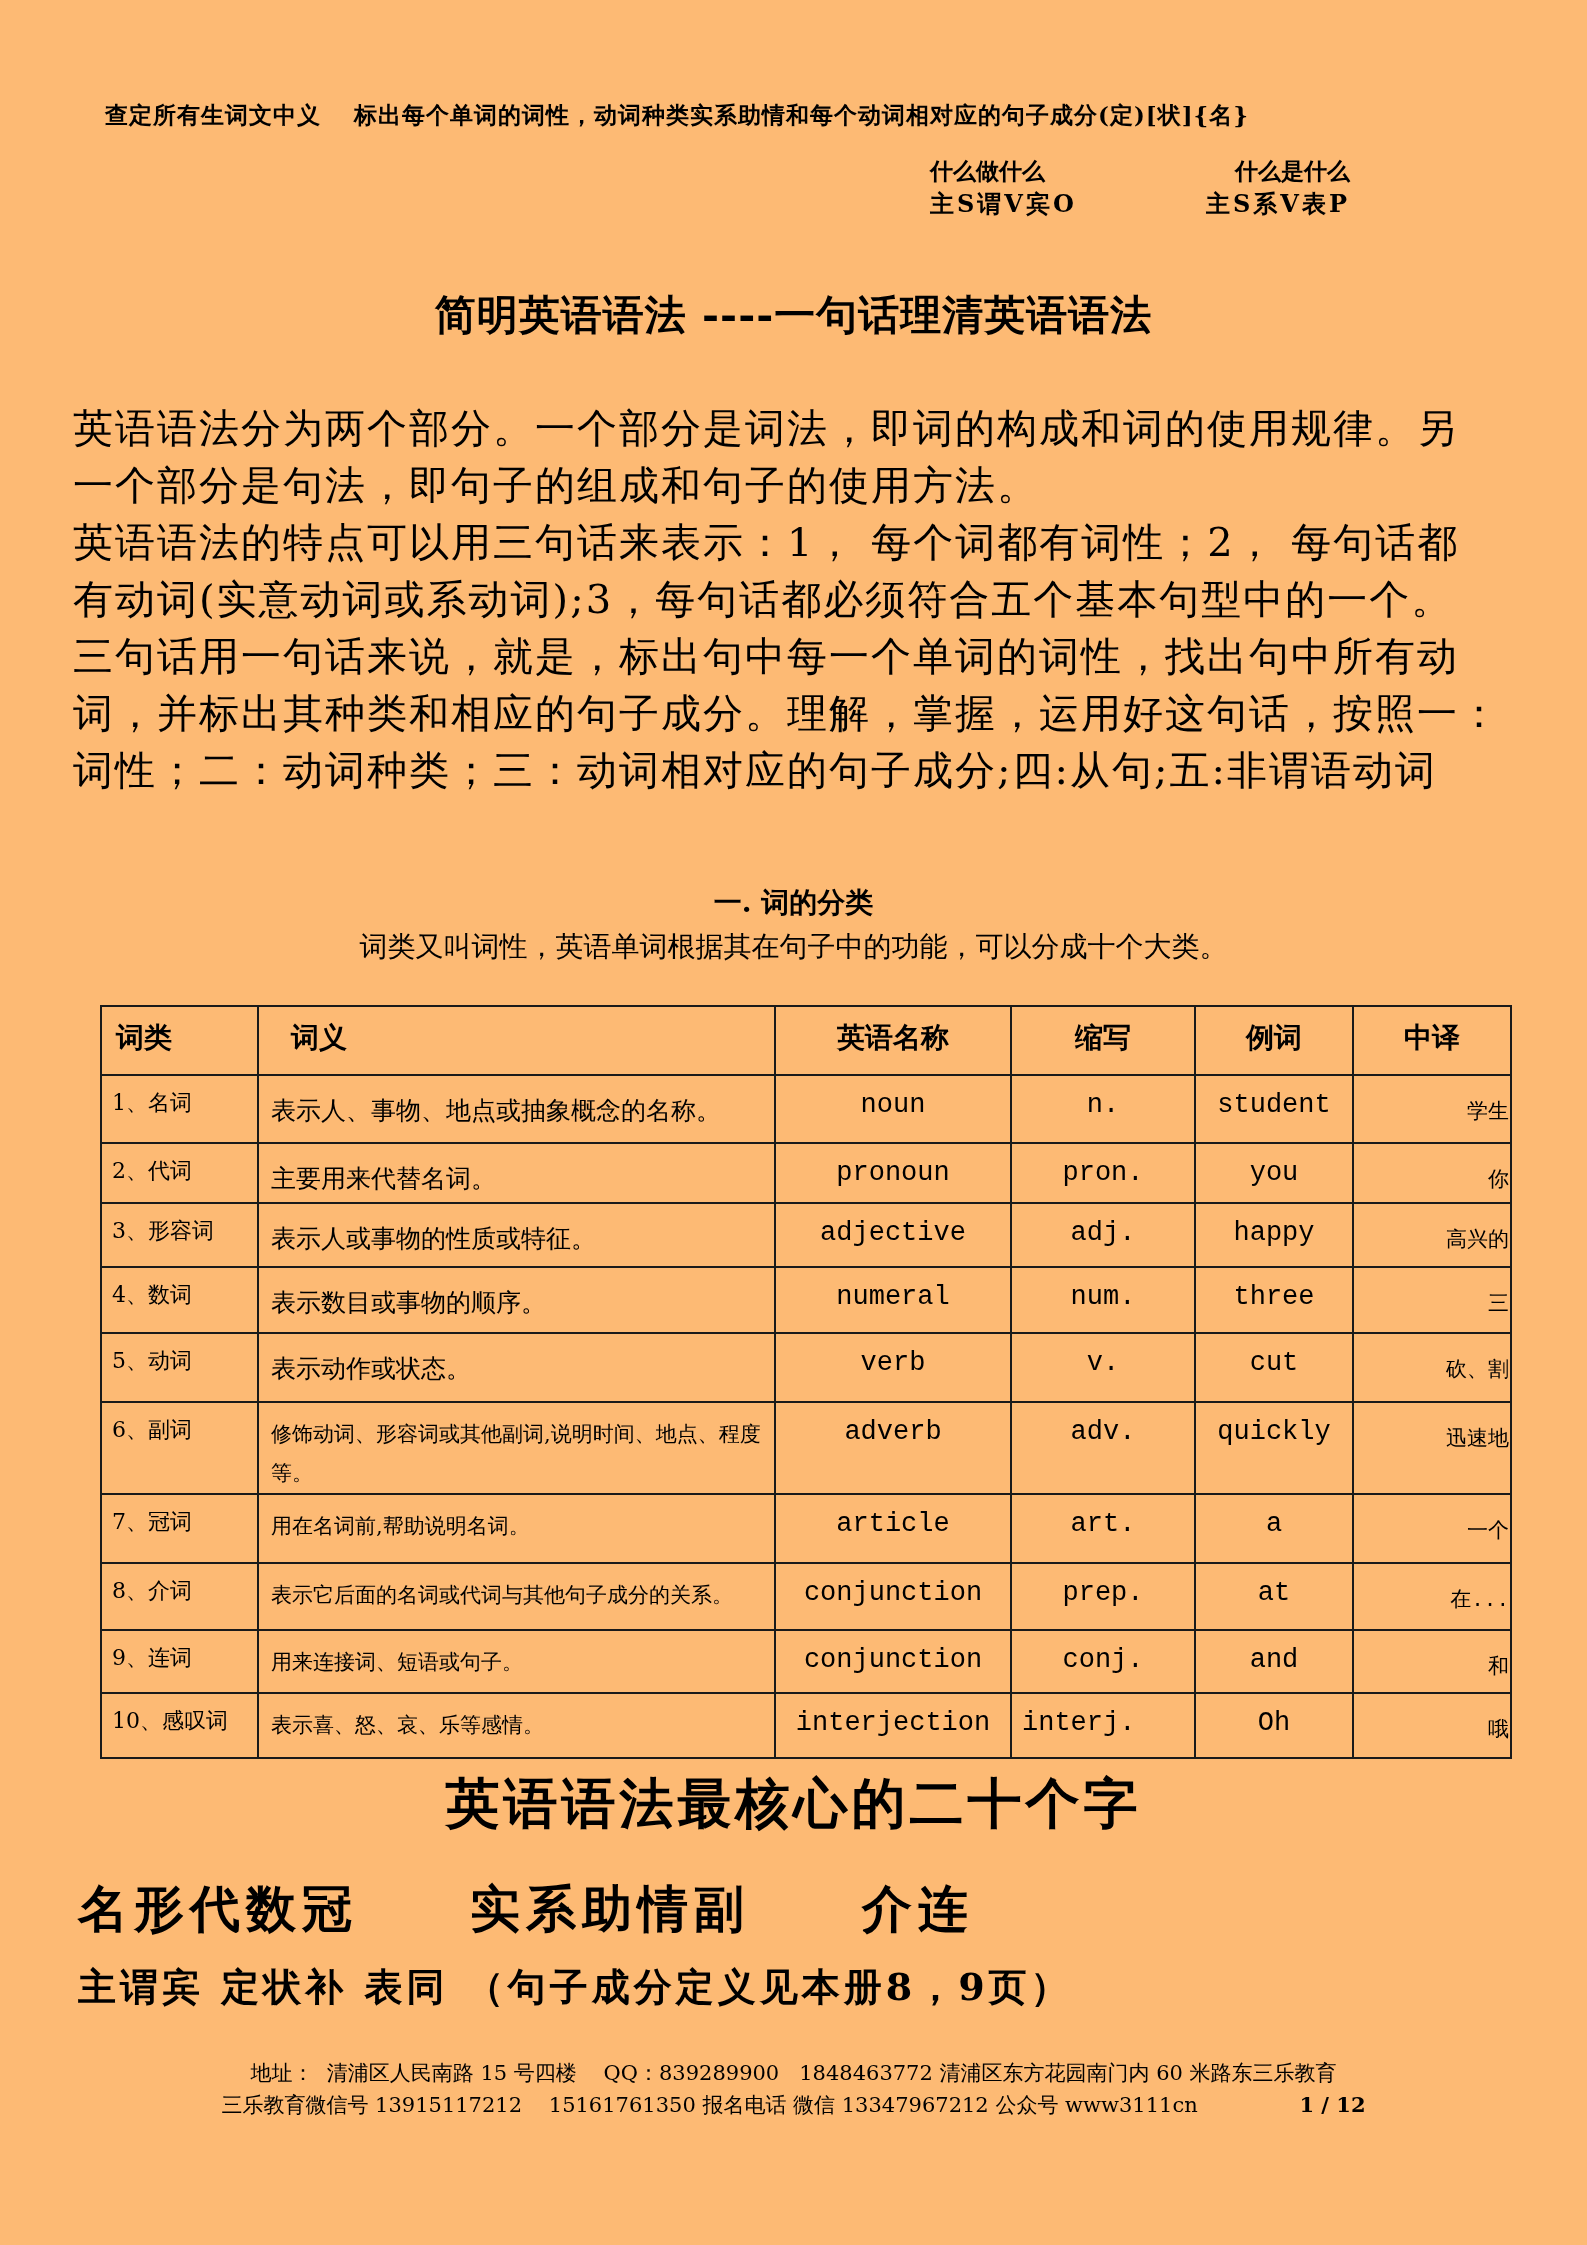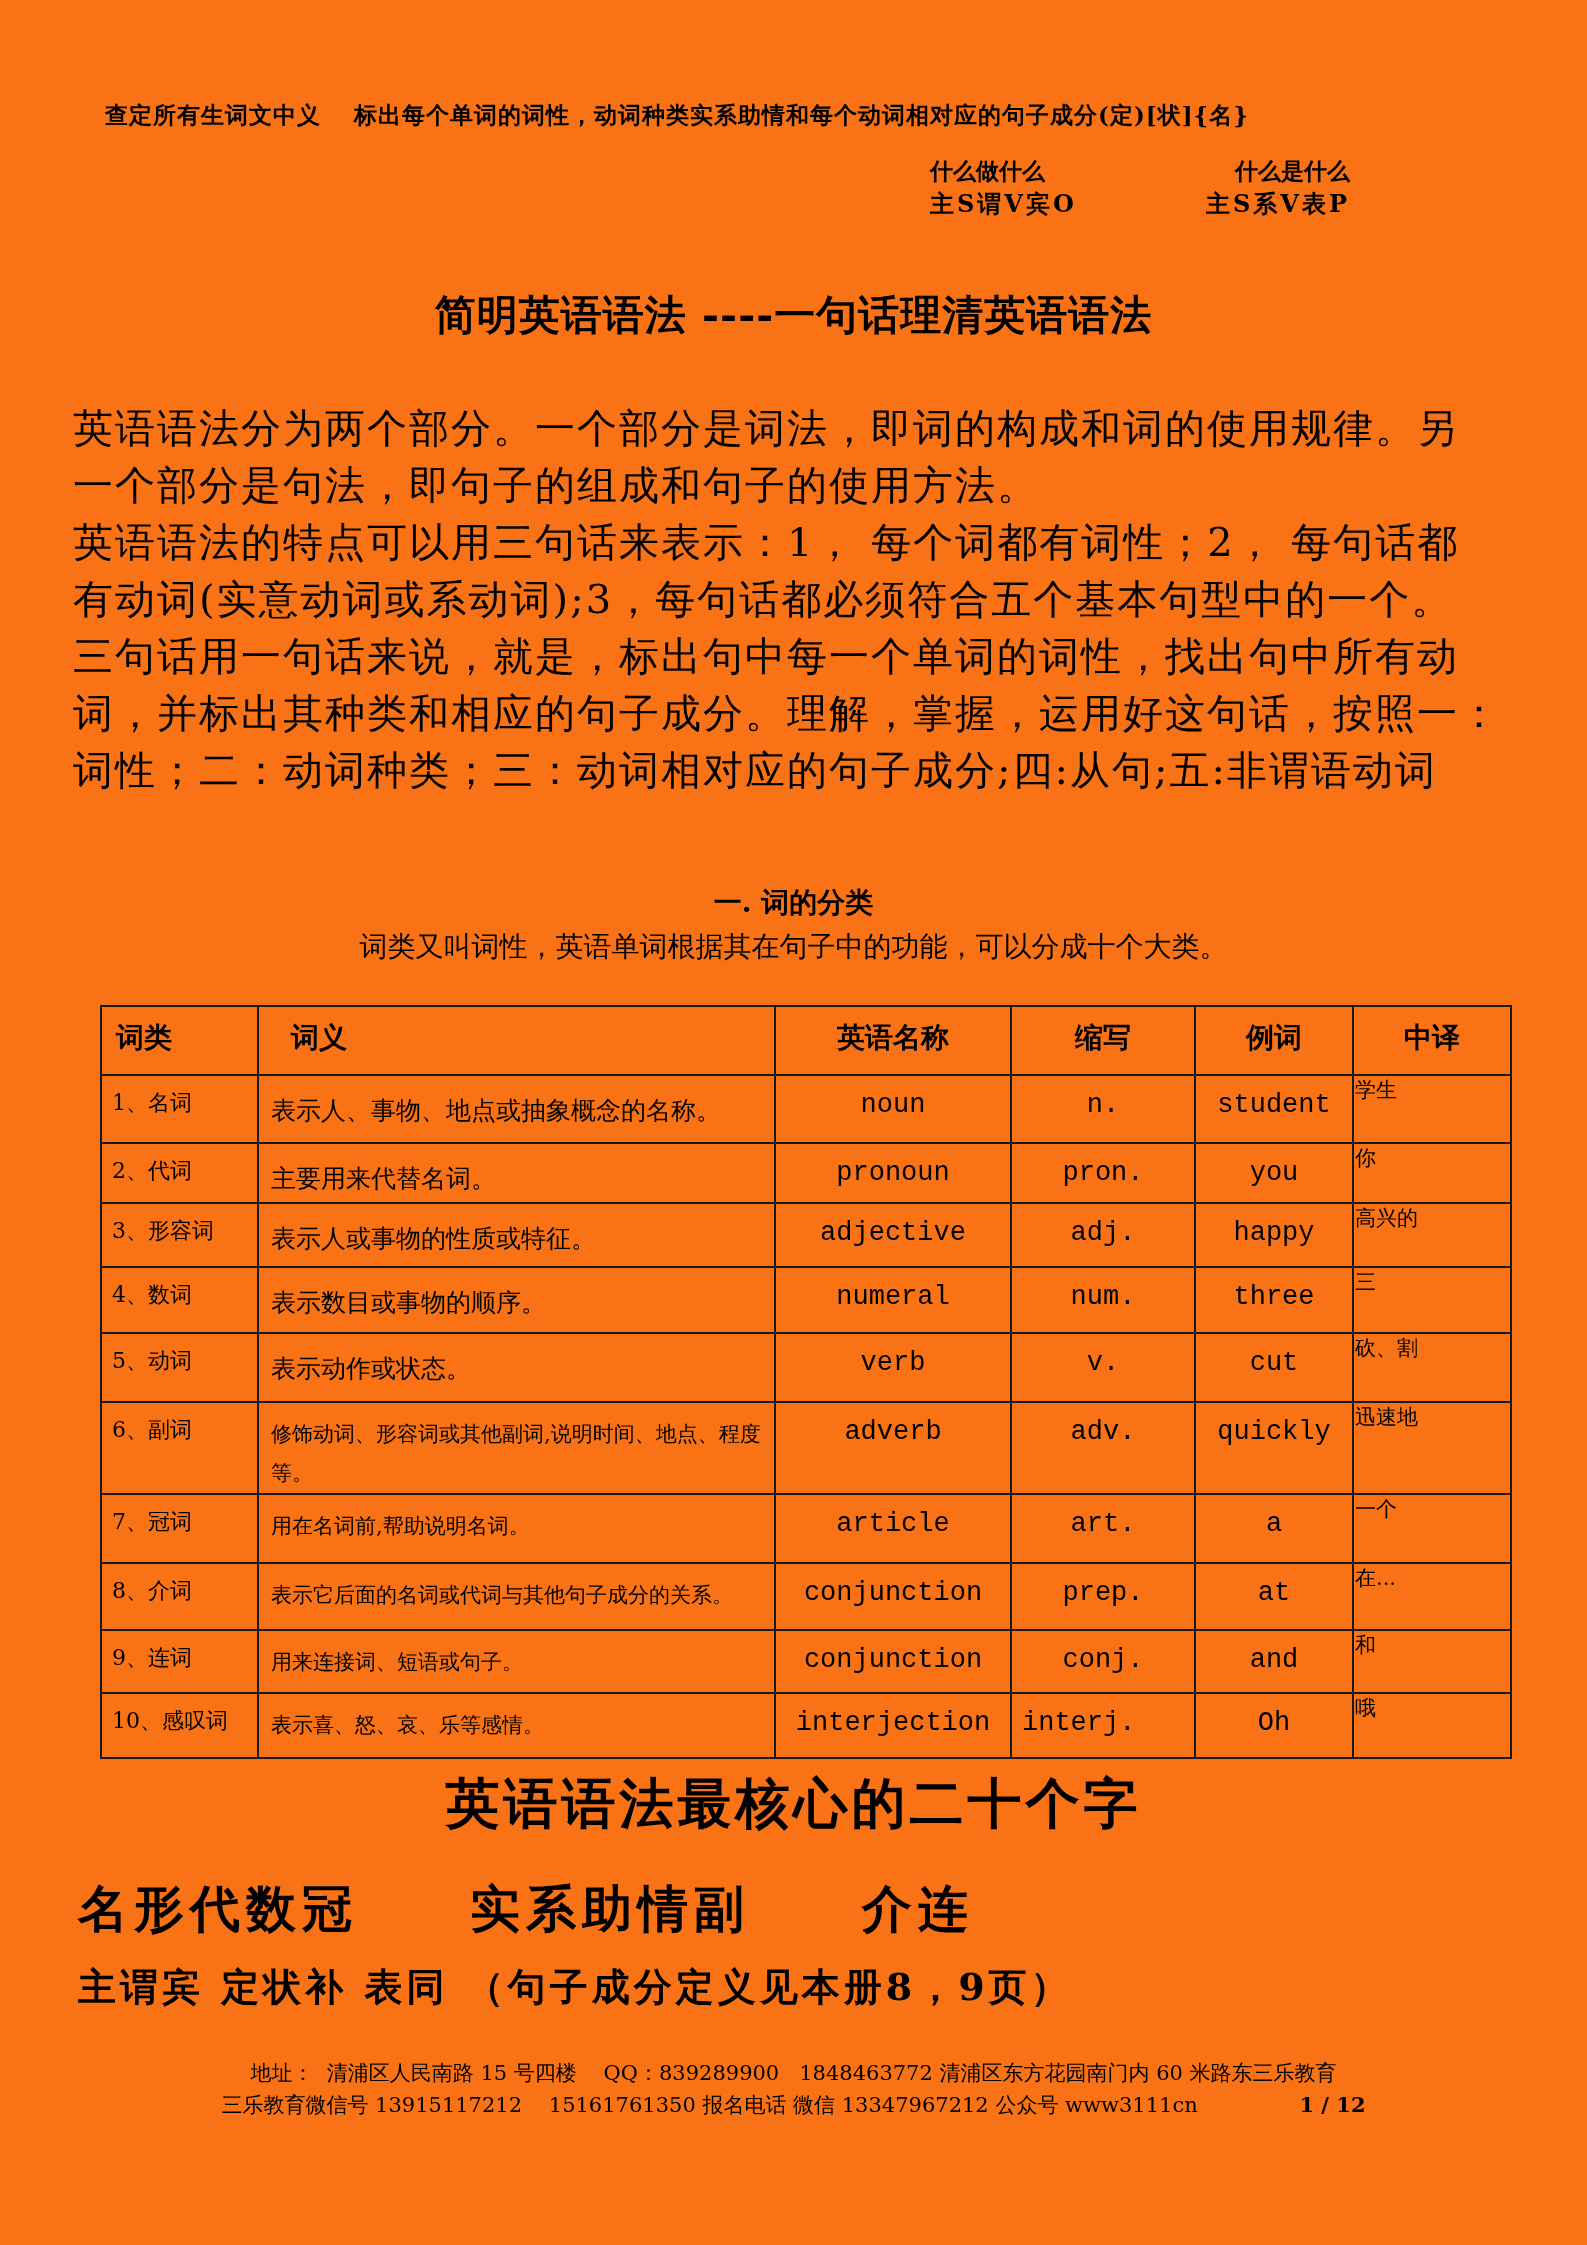--- a/index.html
+++ b/index.html
@@ -1,17 +1,17 @@
 <!DOCTYPE html>
 <html><head>
 <meta charset="utf-8">
 <style>
   html,body{margin:0;padding:0;background:#e8e8e8;}
   .page{
-    position:relative;width:1587px;height:2245px;background:#f97316;
+    position:relative;width:1587px;height:2245px;background:#fdba74;
     font-family:"DejaVu Serif","Liberation Serif",serif;color:#000;
     overflow:hidden;margin:0 auto;
   }
   
   .hdr{position:absolute;top:100px;left:105px;right:70px;font-size:23px;font-weight:bold;line-height:30px;}
   .hdr-line1{white-space:pre;letter-spacing:1px;}
   .hdr-annot{position:absolute;left:930px;width:420px;display:flex;justify-content:space-between;font-weight:bold;}
   .hdr-annot.row1{top:156px;font-size:23px;}
   .hdr-annot.row2{top:188px;font-size:24px;letter-spacing:3px;}
   
@@ -27,21 +27,21 @@
   .pos-table th,.pos-table td{border:2px solid #1a1a1a;vertical-align:top;overflow:hidden;}
   .pos-table th{font-size:28px;font-weight:bold;padding-top:12px;}
   .pos-table thead tr{height:69px;}
   .col1{width:157px;} .col2{width:517px;} .col3{width:236px;} .col4{width:184px;} .col5{width:158px;} .col6{width:158px;}
   .th-class{text-align:left;padding-left:14px;}
   .th-meaning{text-align:left;padding-left:32px;}
   .th-english,.th-abbr,.th-example,.th-translation{text-align:center;}
   .cell-class{font-size:22px;padding:12px 4px 0 10px;text-align:left;}
   .cell-meaning{font-size:25px;padding:12px 8px 0 12px;text-align:left;line-height:1.85;}
   .cell-english,.cell-abbr,.cell-example{font-family:"Liberation Mono","DejaVu Sans Mono",monospace;font-size:27px;text-align:center;padding-top:14px;}
-  .cell-translation{font-size:21px;text-align:left;padding-top:0;}
+  .cell-translation{font-size:21px;text-align:right;padding-top:21px;font-family:Liberation Mono, monospace;}
   .pos-table tbody tr:nth-child(1){height:68px;}
   .pos-table tbody tr:nth-child(2){height:48px;}
   .pos-table tbody tr:nth-child(3){height:64px;}
   .pos-table tbody tr:nth-child(4){height:66px;margin-top:15px;}
   .pos-table tbody tr:nth-child(5){height:69px;}
   .pos-table tbody tr:nth-child(6){height:84px;}
   .pos-table tbody tr:nth-child(7){height:69px;}
   .pos-table tbody tr:nth-child(8){height:67px;}
   .pos-table tbody tr:nth-child(9){height:63px;}
   .pos-table tbody tr:nth-child(10){height:65px;}

